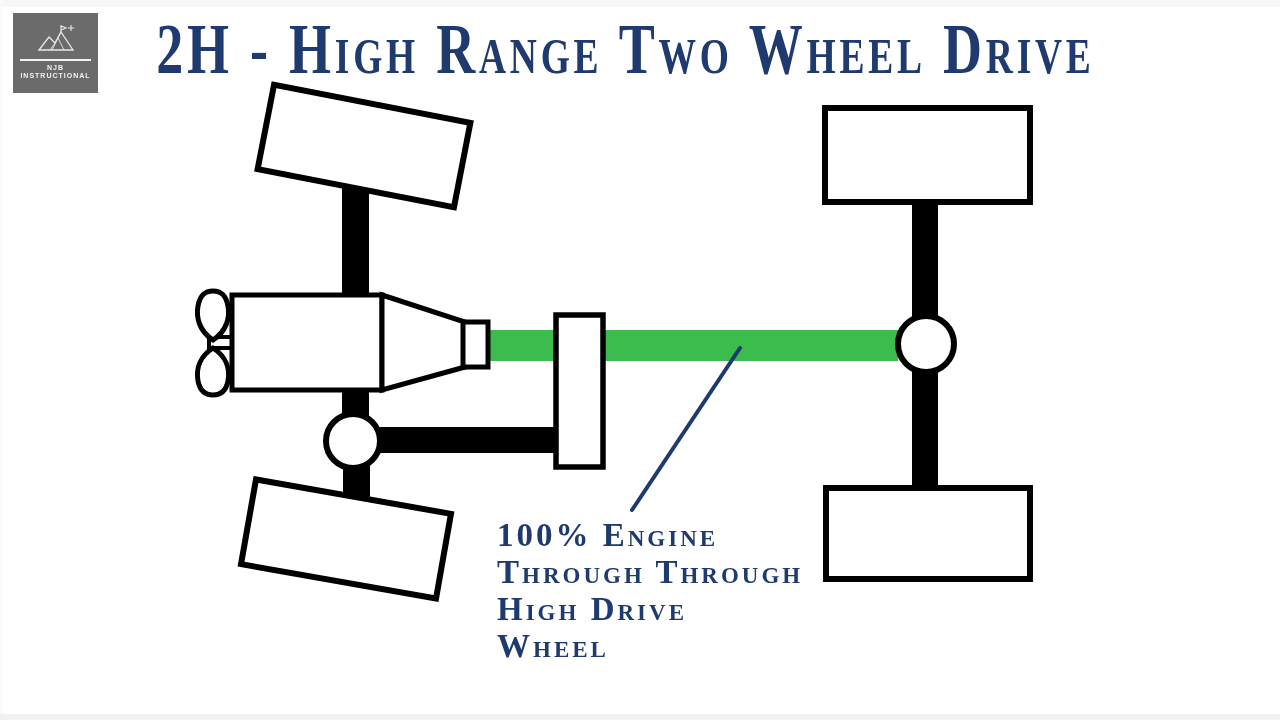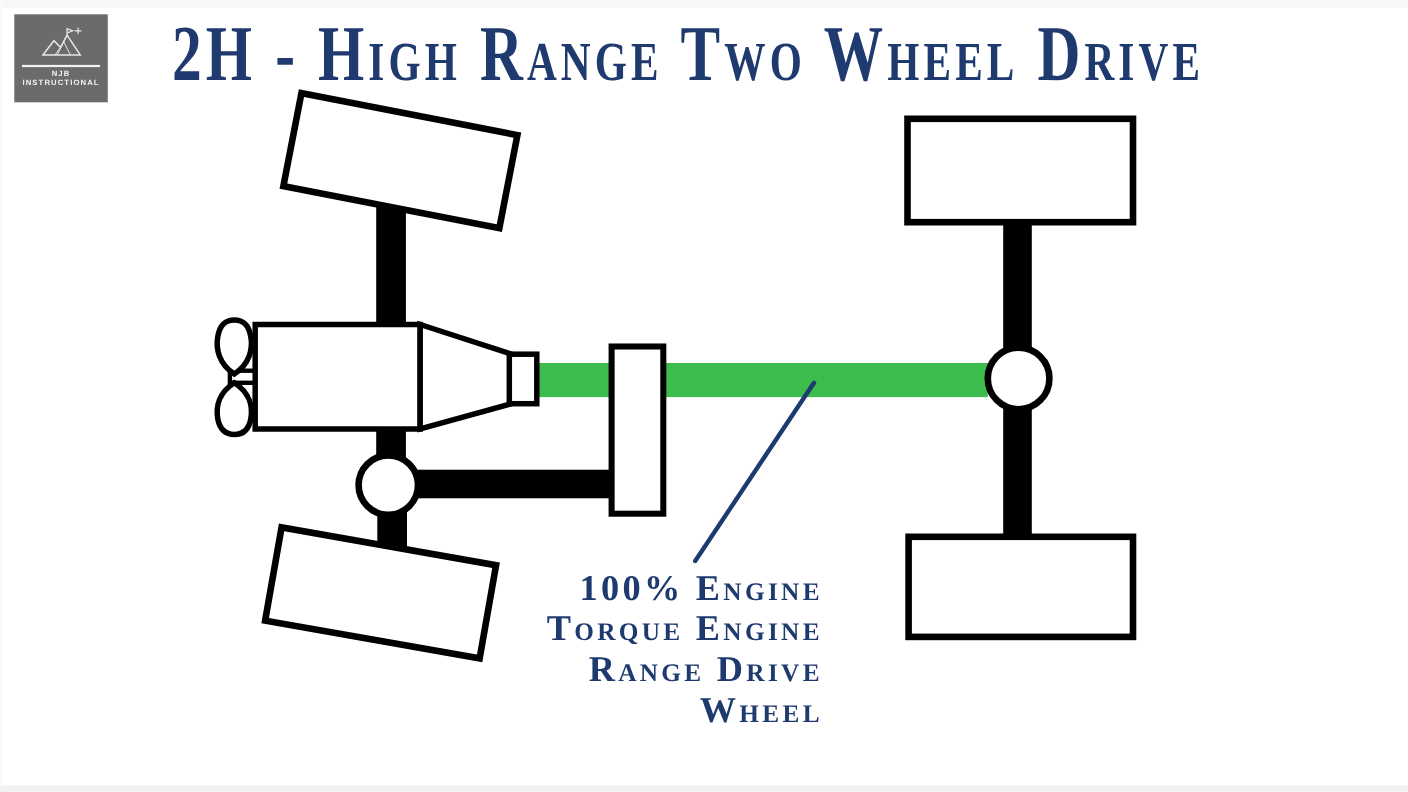--- a/index.html
+++ b/index.html
@@ -39,21 +39,21 @@
   .housing-thin{fill:#ffffff;stroke:var(--chassis);stroke-width:4;}
   .wheel{fill:#ffffff;stroke:var(--chassis);stroke-width:6;}
   .diff{fill:#ffffff;stroke:var(--chassis);stroke-width:6;}
   .tcase{fill:#ffffff;stroke:var(--chassis);stroke-width:5.5;}
   .green-shaft{fill:var(--green);}
   .leader{stroke:var(--navy);stroke-width:4;stroke-linecap:round;}
 
   
   .annotation{position:absolute;left:497px;top:517px;color:var(--navy);
               font-weight:700;font-variant:small-caps;font-size:33px;
-              line-height:37px;letter-spacing:3px;white-space:nowrap;text-align:right;}
+              line-height:37px;letter-spacing:3px;white-space:nowrap;}
 </style>
 </head>
 <body>
 
 <div class="frame">
 
   <div class="edge-top"></div>
   <div class="edge-left"></div>
   <div class="edge-bottom"></div>
 
@@ -103,18 +103,18 @@
     <rect class="wheel" x="264" y="103" width="200" height="86" transform="rotate(11 364 146)"></rect>
     <rect class="wheel" x="247" y="496" width="198" height="86" transform="rotate(10 346 539)"></rect>
     <rect class="wheel" x="825" y="108" width="205" height="94"></rect>
     <rect class="wheel" x="826" y="488" width="204" height="91"></rect>
 
     <line class="leader" x1="740" y1="348" x2="632" y2="510"></line>
   </svg>
 
   <div class="annotation">
     <div>100% Engine</div>
-    <div>Torque Engine</div>
-    <div>Range Drive</div>
+    <div>Through Through</div>
+    <div>High Drive</div>
     <div>Wheel</div>
   </div>
 
 </div>
 
 </body></html>

